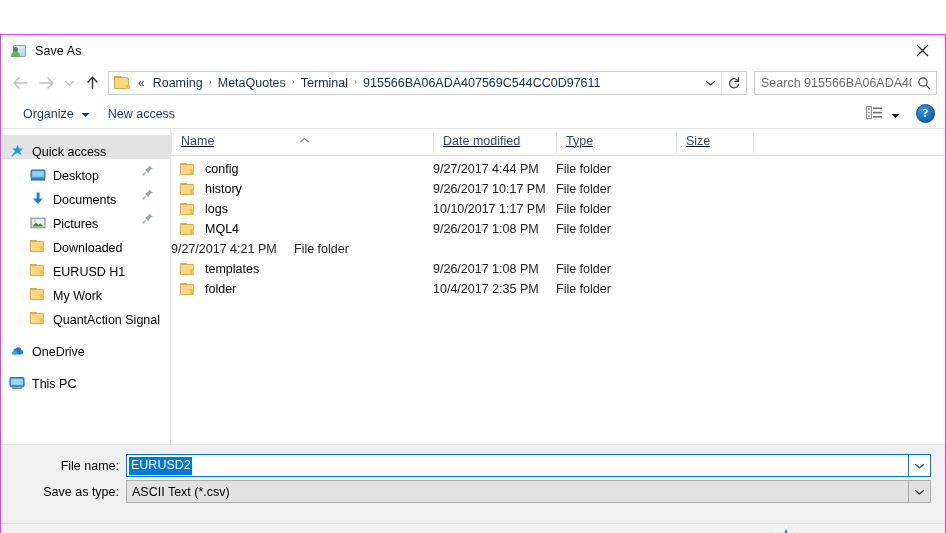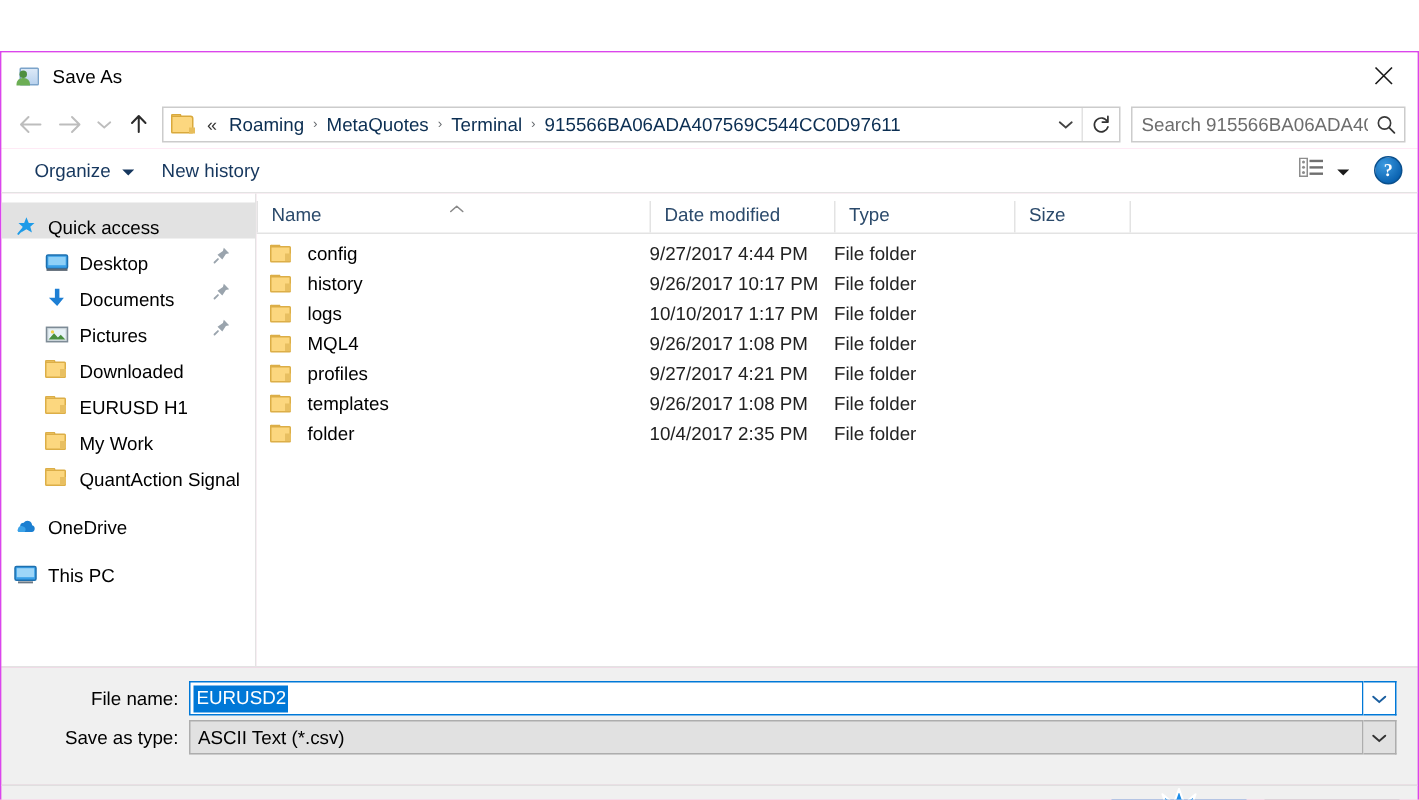--- a/index.html
+++ b/index.html
@@ -301,23 +301,24 @@
     background: #ffffff;
     display: flex;
     flex-direction: column;
     min-width: 0;
     position: relative;
   }
   .col-head {
     height: 27px;
     flex: 0 0 27px;
     display: flex;
-    align-items: flex-end;
+    align-items: center;
     border-bottom: 1px solid #e3e3e3;
     position: relative;
+    text-decoration: underline;
   }
   .sort-arrow {
     position: absolute;
     left: 128px; top: 1px;
     width: 11px; height: 7px;
   }
   .col {
     font-size: 12.5px;
     color: #2b4a6b;
     padding: 0 0 5px 9px;
@@ -579,21 +580,21 @@
   <div class="toolbar">
     <div class="tb-item">
       <span>Organize</span>
       <span class="tb-caret">
         <svg width="9" height="6" viewBox="0 0 9 6">
             <path d="M0.5 1 L4.5 5 L8.5 1 Z" fill="#16375e"></path>
           </svg>
       </span>
     </div>
     <div class="tb-item">
-      <span>New history</span>
+      <span>New access</span>
     </div>
     <div class="tb-spacer"></div>
     <div class="view-btn">
       <span>
         <svg width="17" height="13" viewBox="0 0 17 13">
           <rect x="0.5" y="0.5" width="5" height="12" fill="none" stroke="#8d8d8d" stroke-width="1"></rect>
           <circle cx="3" cy="3" r="1" fill="#8d8d8d"></circle>
           <circle cx="3" cy="6.5" r="1" fill="#8d8d8d"></circle>
           <circle cx="3" cy="10" r="1" fill="#8d8d8d"></circle>
           <rect x="7" y="1.5" width="9" height="1.6" fill="#6f6f6f"></rect>
@@ -818,30 +819,20 @@
                   <i class="s"></i>
                 </span>
               </span>
             <span>MQL4</span>
           </div>
           <div class="c-date">9/26/2017 1:08 PM</div>
           <div class="c-type">File folder</div>
           <div class="c-size"></div>
         </div>
         <div class="frow">
-          <div class="c-name">
-            <span class="fi">
-                <span class="fold">
-                  <i class="t"></i>
-                  <i class="b"></i>
-                  <i class="s"></i>
-                </span>
-              </span>
-            <span>profiles</span>
-          </div>
           <div class="c-date">9/27/2017 4:21 PM</div>
           <div class="c-type">File folder</div>
           <div class="c-size"></div>
         </div>
         <div class="frow">
           <div class="c-name">
             <span class="fi">
                 <span class="fold">
                   <i class="t"></i>
                   <i class="b"></i>

